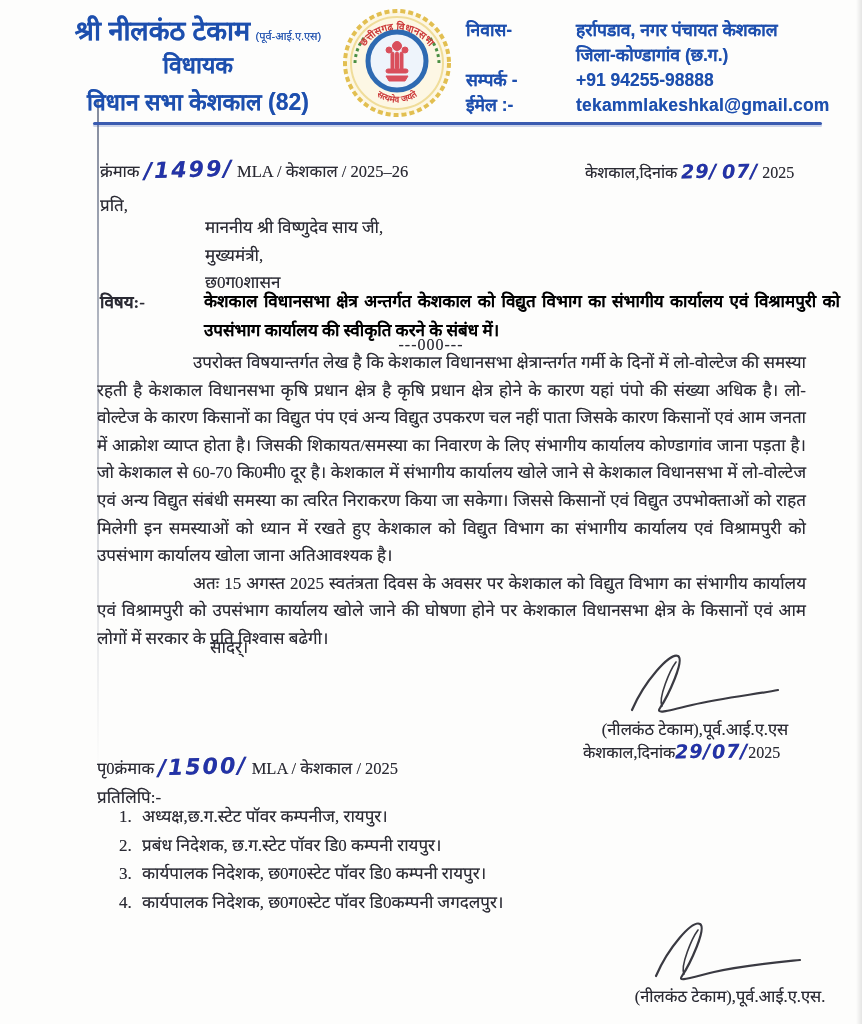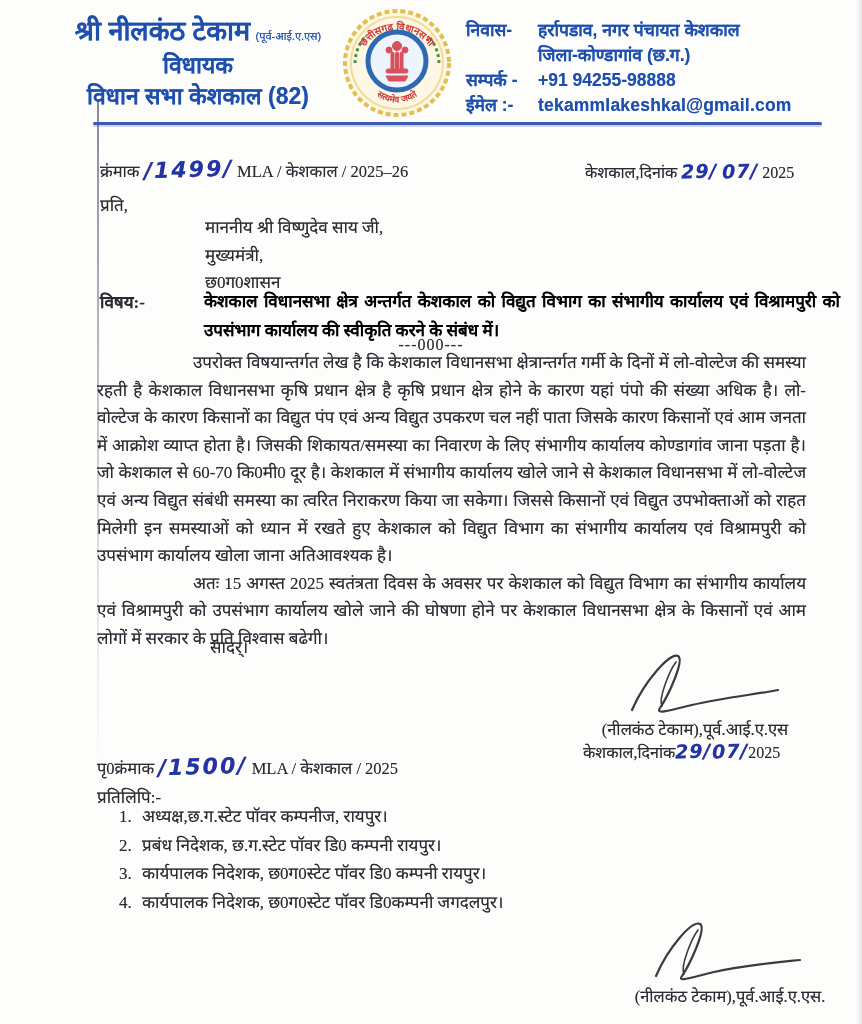--- a/index.html
+++ b/index.html
@@ -21,29 +21,29 @@
   
   .lh-left{
     position:absolute;left:48px;top:14px;width:300px;text-align:center;
     color:#1d4fae;font-weight:bold;line-height:1.28;
     font-family:"Liberation Sans","DejaVu Sans",sans-serif;
     text-shadow:0 0 .5px rgba(29,79,174,.6);
   }
   .lh-name{font-size:27px;white-space:nowrap;}
   .lh-name-suffix{font-size:11px;font-weight:normal;vertical-align:baseline;}
   .lh-desig{font-size:23px;margin-top:2px;}
-  .lh-const{font-size:23px;margin-top:2px;white-space:nowrap;}
+  .lh-const{font-size:23px;margin-top:8px;white-space:nowrap;}
   .emblem{position:absolute;left:341px;top:6px;width:112px;height:114px;}
   .lh-right{
     position:absolute;left:466px;top:18px;width:370px;
     color:#1d4fae;font-weight:bold;font-size:17.5px;line-height:25px;
     font-family:"Liberation Sans","DejaVu Sans",sans-serif;
     text-shadow:0 0 .5px rgba(29,79,174,.55);
   }
-  .lh-row{display:flex;}
+  .lh-row{display:flex;gap:38px;}
   .lh-lab{flex:0 0 72px;}
   .lh-email-val{letter-spacing:.2px;}
   .lh-rule{
     position:absolute;left:93px;top:122px;width:729px;height:3px;
     background:#3a5bb0;border-radius:2px;
     box-shadow:0 2px 0 rgba(58,91,176,.25);
   }
   
   .txt{position:absolute;font-size:17px;line-height:27px;}
   .hw{

